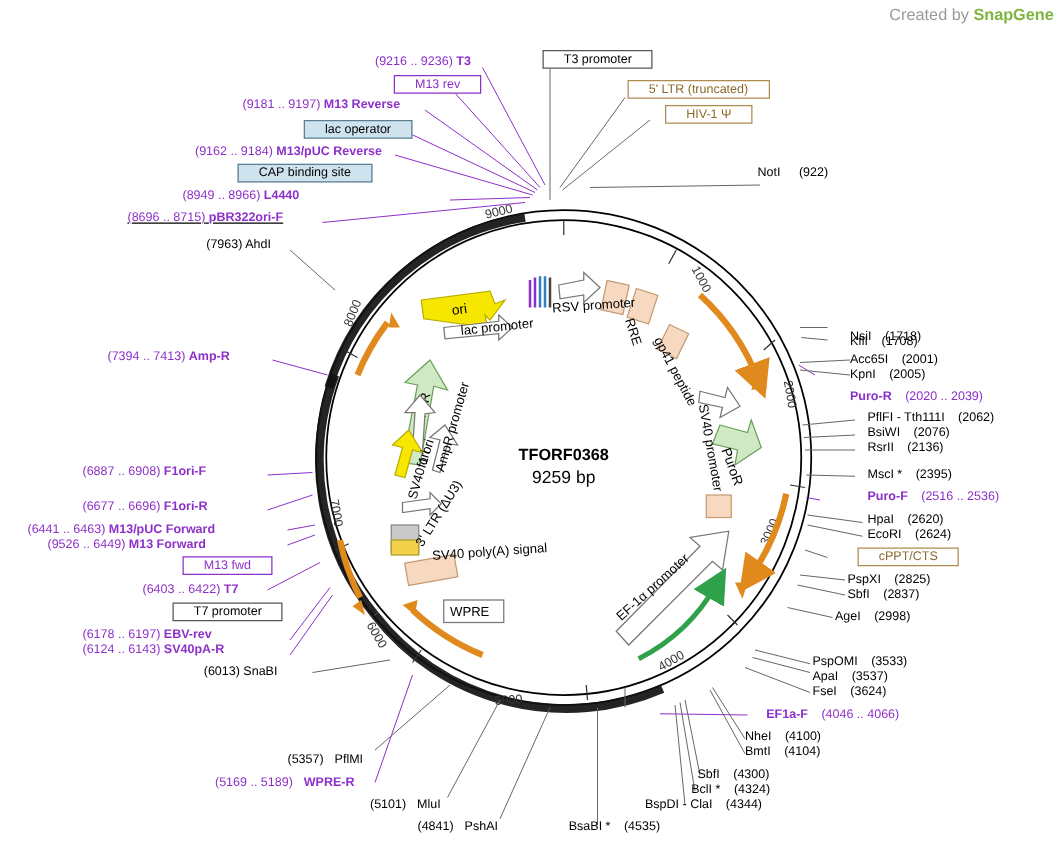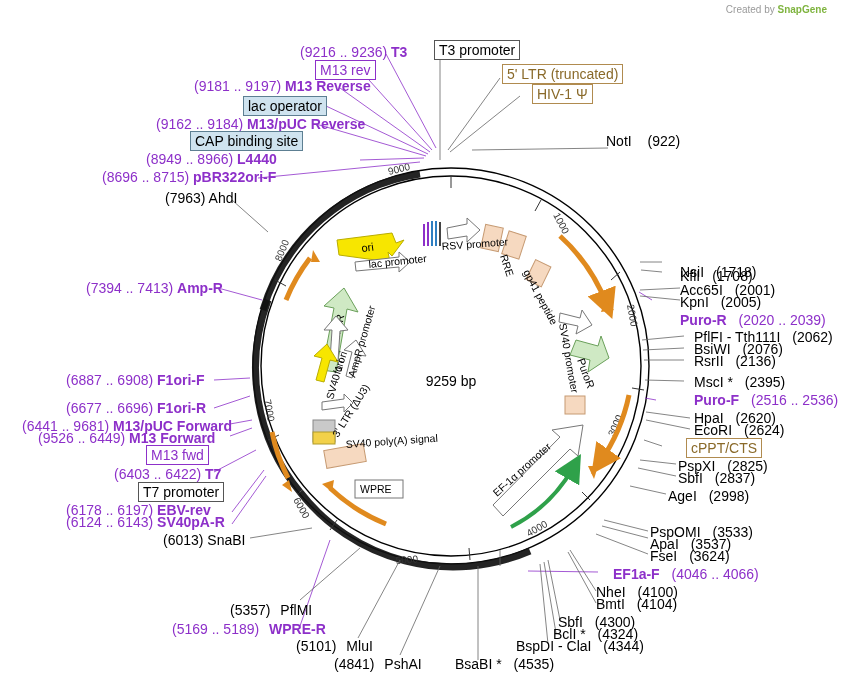--- a/index.html
+++ b/index.html
@@ -2,32 +2,32 @@
 <html><head>
 <meta charset="utf-8">
 <style>
   html,body{margin:0;padding:0;}
   body{
     width:851px;height:680px;background:#ffffff;position:relative;overflow:hidden;
     font-family:"Liberation Sans", sans-serif;
   }
   .stage{position:absolute;left:0;top:0;width:851px;height:680px;}
   svg.plasmid{position:absolute;left:0;top:0;width:851px;height:680px;}
-  .lbl{position:absolute;white-space:nowrap;font-size:14px;color:#000;}
+  .lbl{position:absolute;white-space:nowrap;font-size:10px;color:#000;}
   .lbl b{font-weight:normal;}
   .pos{color:#000;font-weight:normal;}
   .purple{color:#8d30c9;}
   .purpleb{color:#8d30c9;font-weight:bold;}
   .gray{color:#444;}
-  .boxed{border:1px solid #000;padding:1px 4px;background:#fff;}
+  .boxed{border:1px solid #000;padding:1px 16px;background:#fff;}
   .boxed.blue{background:#cfe3ef;border-color:#5d7f92;}
   .boxed.purple{border-color:#8d30c9;color:#8d30c9;background:#fff;}
   .boxed.cream{border:1px solid #b08b4f;background:#fff;color:#8a6a2a;}
   .boxed.gray{border:1px solid #555;background:#fff;color:#000;}
-  .credit{position:absolute;right:24px;top:4px;font-size:10px;color:#9a9a9a;}
+  .credit{position:absolute;right:8px;top:4px;font-size:13px;color:#9a9a9a;}
   .credit .sg{color:#7fb43f;font-weight:bold;}
   .center-title{position:absolute;text-align:center;font-size:13px;font-weight:bold;color:#000;}
   .center-sub{position:absolute;text-align:center;font-size:14px;color:#000;}
   .tick{font-size:10px;fill:#333;}
 </style>
 </head>
 <body>
 
 <div class="stage">
 
@@ -218,20 +218,21 @@
       <path d="M540,564 L548,644"></path>
       <path d="M500,566 L500,550"></path>
       <path d="M478,566 L478,660"></path>
       <path d="M440,566 L400,655"></path>
       <path d="M400,560 L358,638"></path>
       <path d="M360,548 L300,600"></path>
       <path d="M312,528 L250,538"></path>
     </g>
   </svg>
 
+  <div class="center-title" style="left:355px;top:356px;width:192px;">TFORF0368</div>
   <div class="center-sub" style="left:355px;top:373px;width:192px;">9259 bp</div>
 
   <div class="lbl" style="left:300px;top:44px;">
     <span class="purple">(9216 .. 9236)</span>
     <span class="purpleb">T3</span>
   </div>
   <div class="lbl" style="left:315px;top:62px;">
     <span class="boxed purple">M13 rev</span>
   </div>
   <div class="lbl" style="left:194px;top:78px;">
@@ -245,21 +246,21 @@
     <span class="purple">(9162 .. 9184)</span>
     <span class="purpleb">M13/pUC Reverse</span>
   </div>
   <div class="lbl" style="left:190px;top:133px;">
     <span class="boxed blue">CAP binding site</span>
   </div>
   <div class="lbl" style="left:146px;top:151px;">
     <span class="purple">(8949 .. 8966)</span>
     <span class="purpleb">L4440</span>
   </div>
-  <div class="lbl" style="left:102px;top:169px;">
+  <div class="lbl" style="left:102px;top:169px;text-decoration:underline;">
     <span class="purple">(8696 .. 8715)</span>
     <span class="purpleb">pBR322ori-F</span>
   </div>
   <div class="lbl" style="left:434px;top:42px;">
     <span class="boxed gray">T3 promoter</span>
   </div>
   <div class="lbl" style="left:502px;top:66px;">
     <span class="boxed cream">5' LTR (truncated)</span>
   </div>
   <div class="lbl" style="left:532px;top:86px;">
@@ -276,21 +277,21 @@
   </div>
   <div class="lbl" style="left:66px;top:372px;">
     <span class="purple">(6887 .. 6908)</span>
     <span class="purpleb">F1ori-F</span>
   </div>
   <div class="lbl" style="left:66px;top:400px;">
     <span class="purple">(6677 .. 6696)</span>
     <span class="purpleb">F1ori-R</span>
   </div>
   <div class="lbl" style="left:22px;top:418px;">
-    <span class="purple">(6441 .. 9681)</span>
+    <span class="purple">(6441 .. 6463)</span>
     <span class="purpleb">M13/pUC Forward</span>
   </div>
   <div class="lbl" style="left:38px;top:430px;">
     <span class="purple">(9526 .. 6449)</span>
     <span class="purpleb">M13 Forward</span>
   </div>
   <div class="lbl" style="left:146px;top:447px;">
     <span class="boxed purple">M13 fwd</span>
   </div>
   <div class="lbl" style="left:114px;top:466px;">

